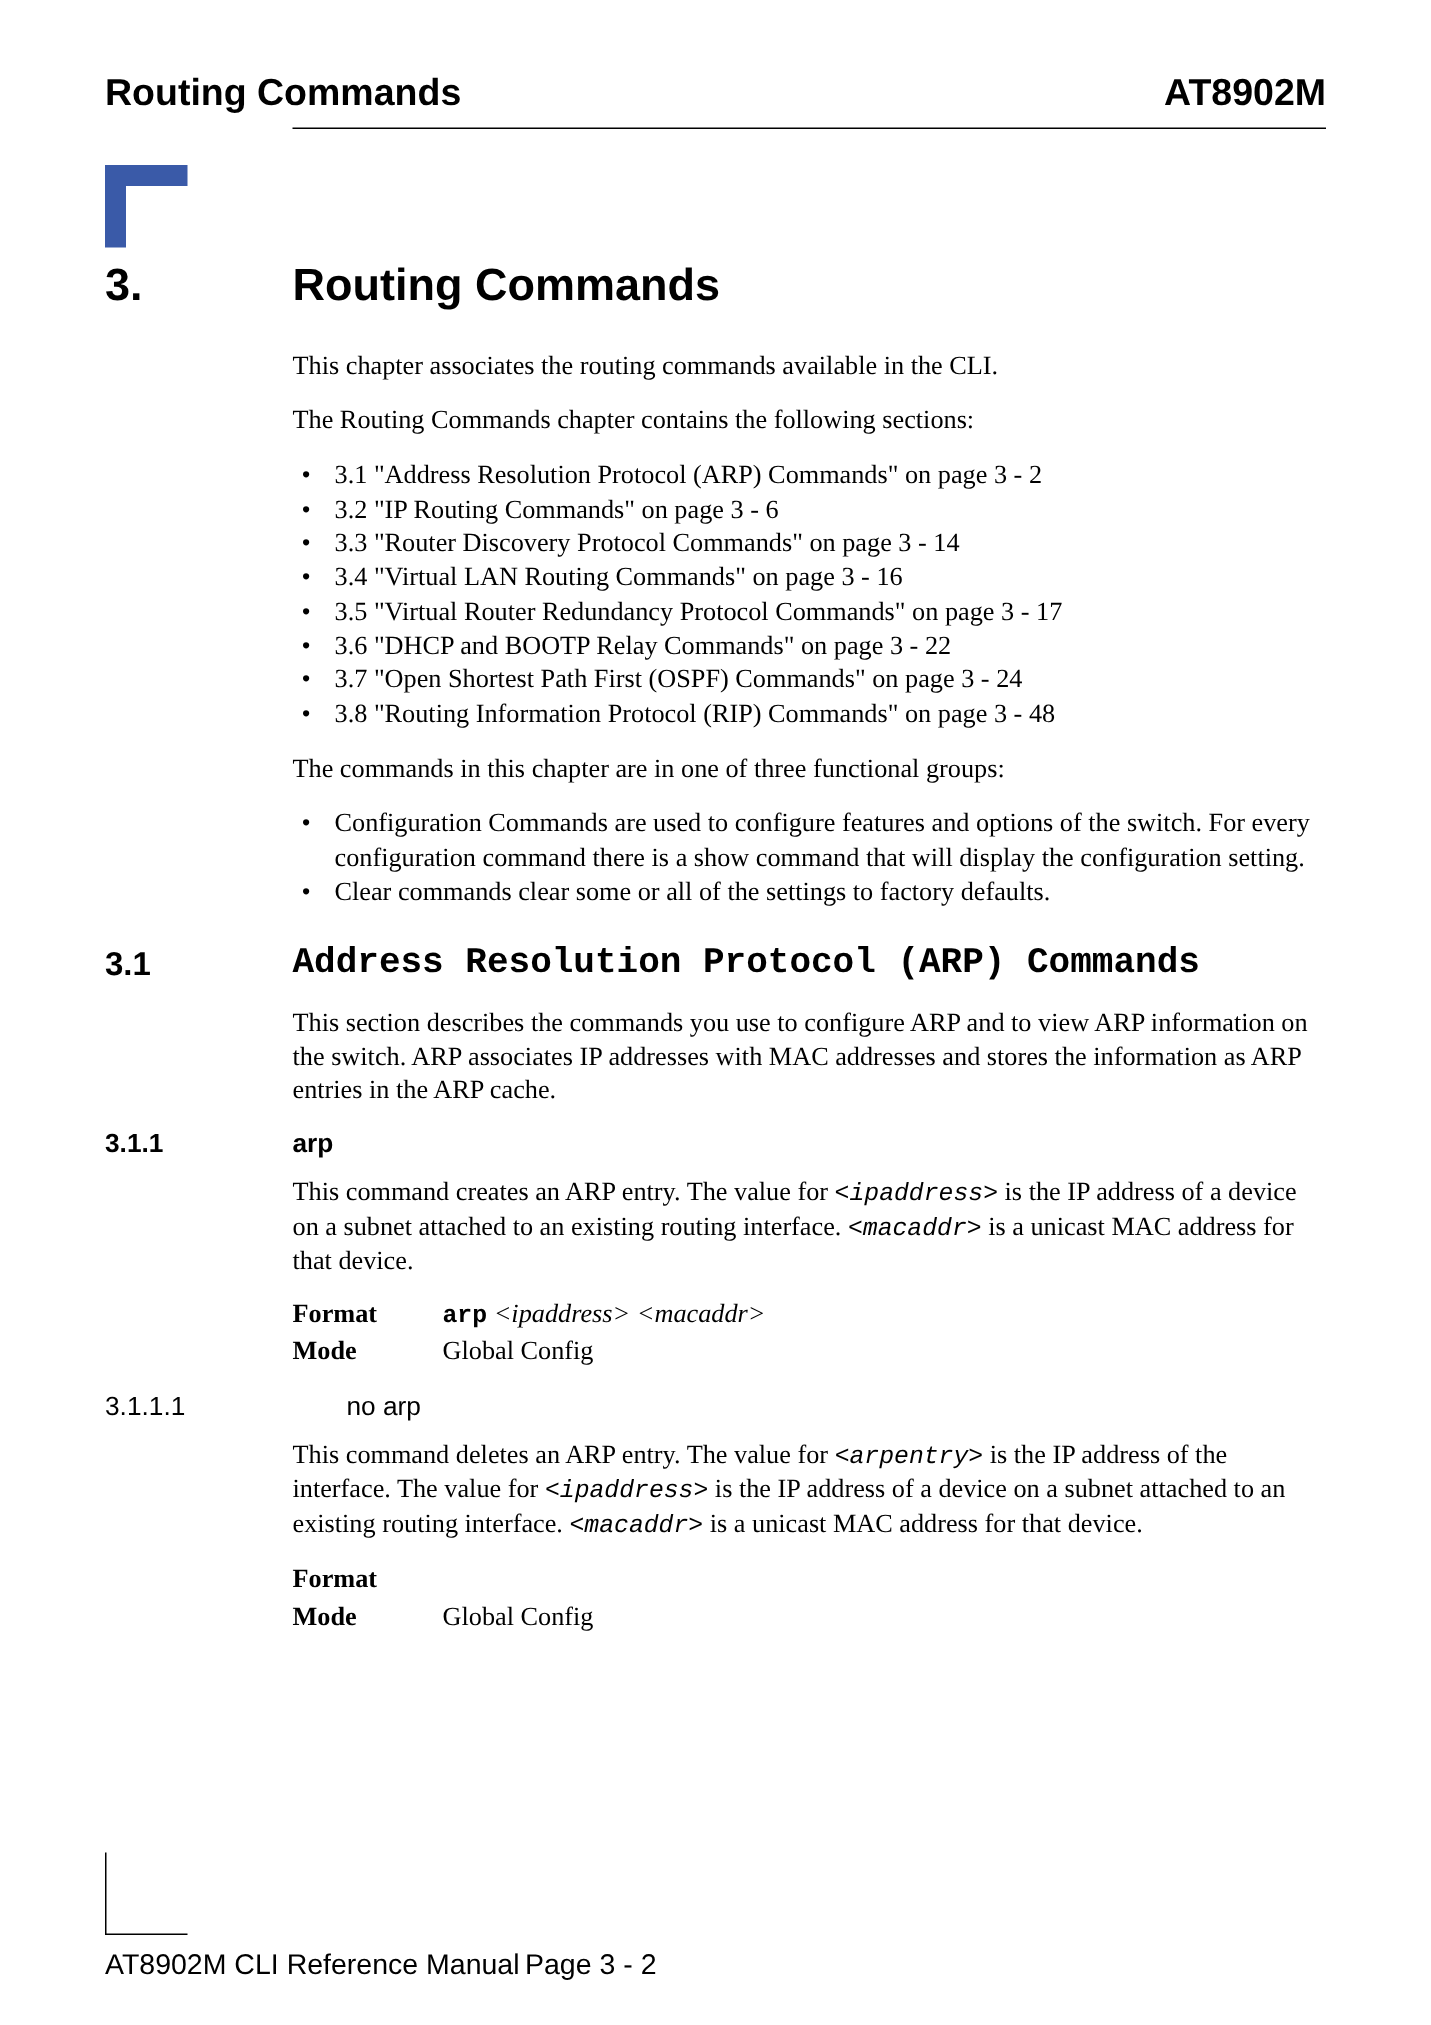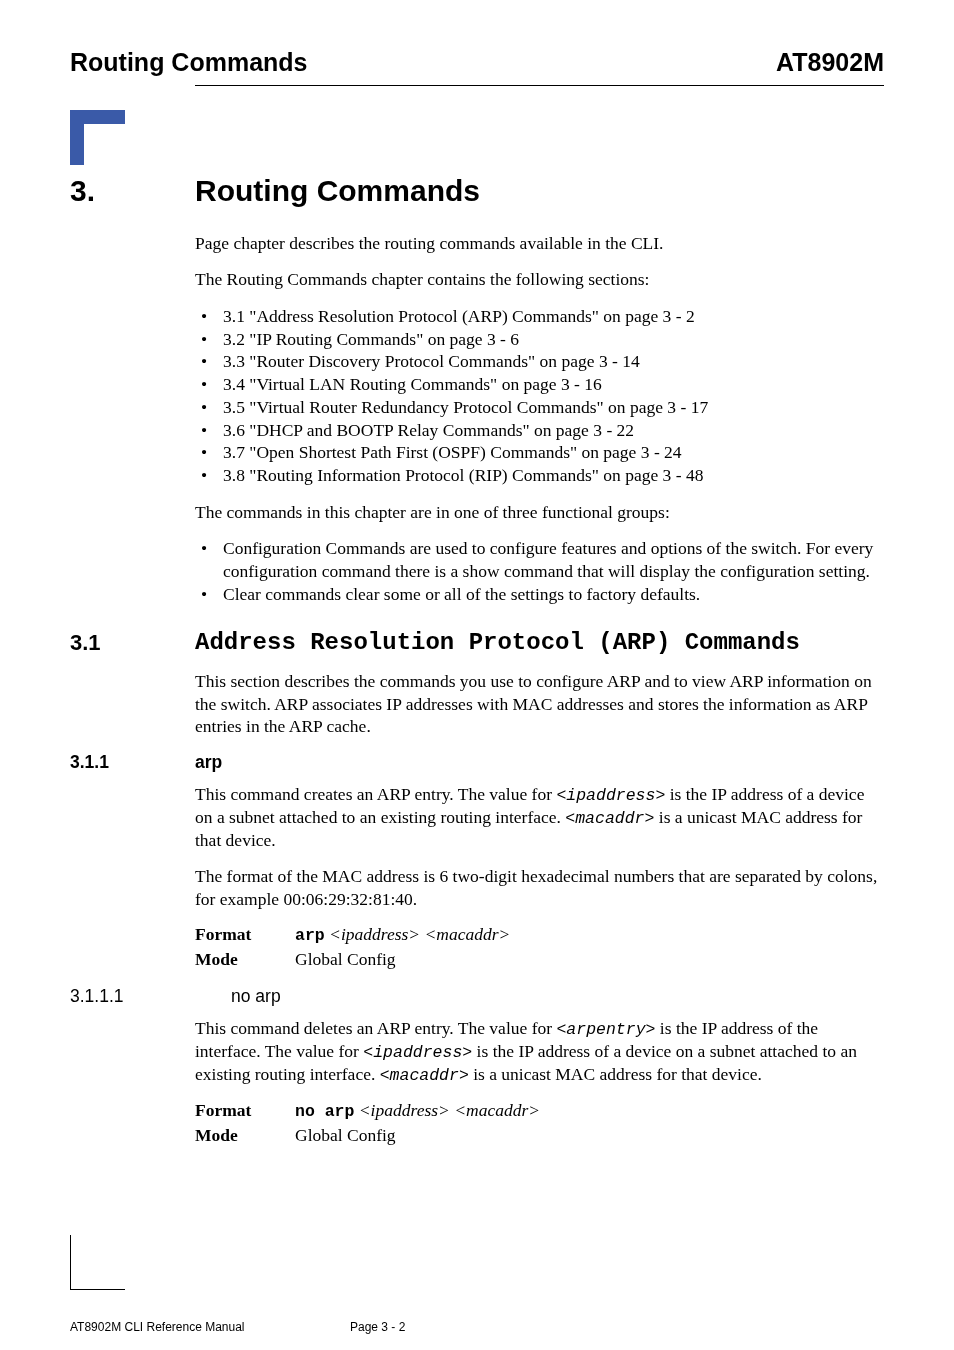--- a/index.html
+++ b/index.html
@@ -162,22 +162,22 @@
   .mono-b {
     font-family: "Courier New", Courier, monospace;
     font-size: 16.5px;
     font-weight: 700;
   }
   .ital { font-style: italic; }
   .footer {
     position: absolute;
     left: 70px;
     right: 70px;
-    bottom: 16px;
-    font-size: 12px;
+    bottom: 28px;
+    font-size: 19px;
     font-family: Arial, Helvetica, sans-serif;
     display: flex;
   }
   .footer .fl { flex: 0 0 280px; }
   .footer .fc { flex: 1; }
 </style>
 </head>
 <body>
 
 <div class="hdr">
@@ -188,21 +188,21 @@
 
 <div class="corner-top"></div>
 
 <div class="chapter-row">
   <div class="chapter-num">3.</div>
   <div class="chapter-title">Routing Commands</div>
 </div>
 
 <div class="content">
 
-  <p class="para">Page chapter describes the routing commands available in the CLI.</p>
+  <p class="para">This chapter associates the routing commands available in the CLI.</p>
   <p class="para">The Routing Commands chapter contains the following sections:</p>
 
   <ul class="toc">
     <li>3.1 "Address Resolution Protocol (ARP) Commands" on page 3 - 2</li>
     <li>3.2 "IP Routing Commands" on page 3 - 6</li>
     <li>3.3 "Router Discovery Protocol Commands" on page 3 - 14</li>
     <li>3.4 "Virtual LAN Routing Commands" on page 3 - 16</li>
     <li>3.5 "Virtual Router Redundancy Protocol Commands" on page 3 - 17</li>
     <li>3.6 "DHCP and BOOTP Relay Commands" on page 3 - 22</li>
     <li>3.7 "Open Shortest Path First (OSPF) Commands" on page 3 - 24</li>
@@ -225,21 +225,20 @@
 
   <div class="h2-row">
     <div class="h2-num">3.1.1</div>
     <div class="h2-title">arp</div>
   </div>
 
   <p class="para">
     <span>This command creates an ARP entry. The value for </span><span class="mono ital">&lt;ipaddress&gt;</span><span> is the IP address of a device on a subnet attached to an existing routing interface. </span><span class="mono ital">&lt;macaddr&gt;</span><span> is a unicast MAC address for that device.</span>
   </p>
 
-  <p class="para">The format of the MAC address is 6 two-digit hexadecimal numbers that are separated by colons, for example 00:06:29:32:81:40.</p>
 
   <div class="kv">
     <div class="k">Format</div>
     <div class="v">
       <span class="mono-b">arp</span><span class="ital"> &lt;ipaddress&gt; &lt;macaddr&gt;</span>
     </div>
   </div>
   <div class="kv">
     <div class="k">Mode</div>
     <div class="v">Global Config</div>
@@ -249,23 +248,20 @@
     <div class="h3-num">3.1.1.1</div>
     <div class="h3-title">no arp</div>
   </div>
 
   <p class="para">
     <span>This command deletes an ARP entry. The value for </span><span class="mono ital">&lt;arpentry&gt;</span><span> is the IP address of the interface. The value for </span><span class="mono ital">&lt;ipaddress&gt;</span><span> is the IP address of a device on a subnet attached to an existing routing interface. </span><span class="mono ital">&lt;macaddr&gt;</span><span> is a unicast MAC address for that device.</span>
   </p>
 
   <div class="kv">
     <div class="k">Format</div>
-    <div class="v">
-      <span class="mono-b">no arp</span><span class="ital"> &lt;ipaddress&gt; &lt;macaddr&gt;</span>
-    </div>
   </div>
   <div class="kv">
     <div class="k">Mode</div>
     <div class="v">Global Config</div>
   </div>
 
 </div>
 
 <div class="corner-bot"></div>
 

